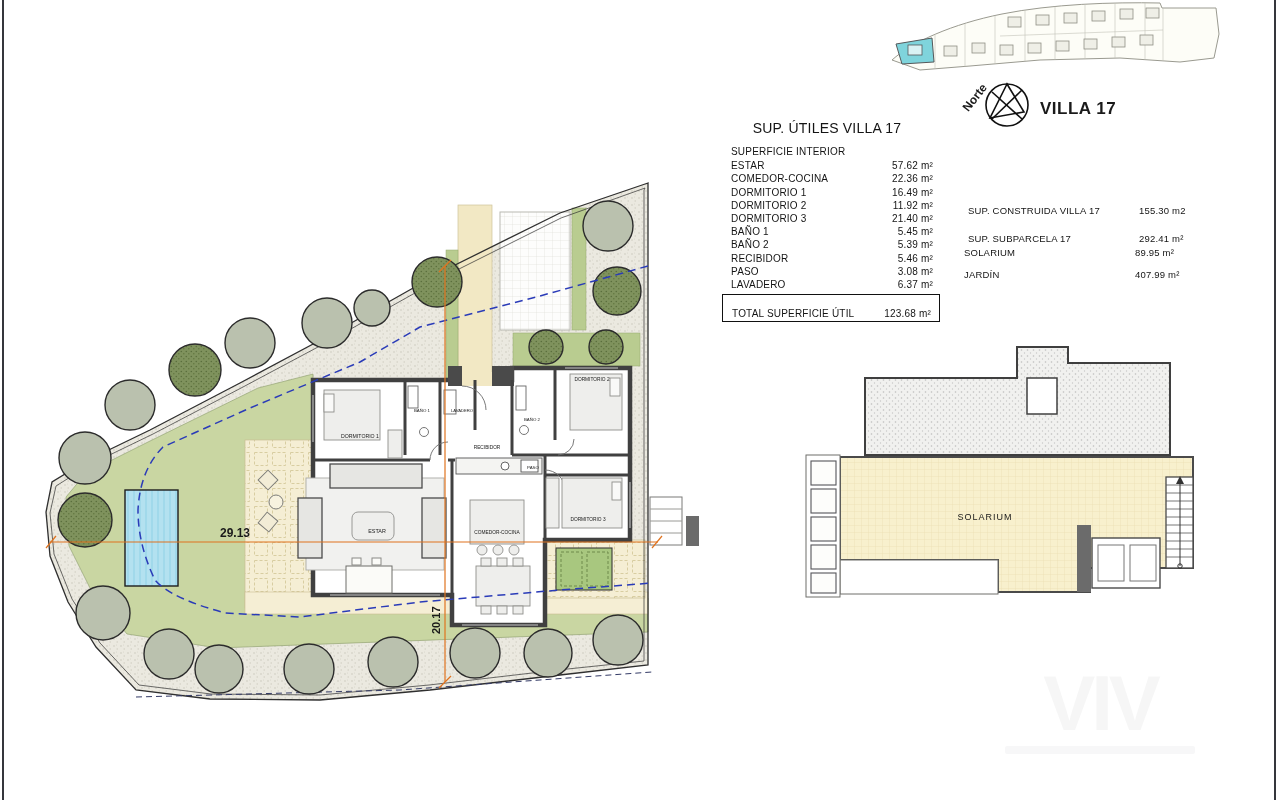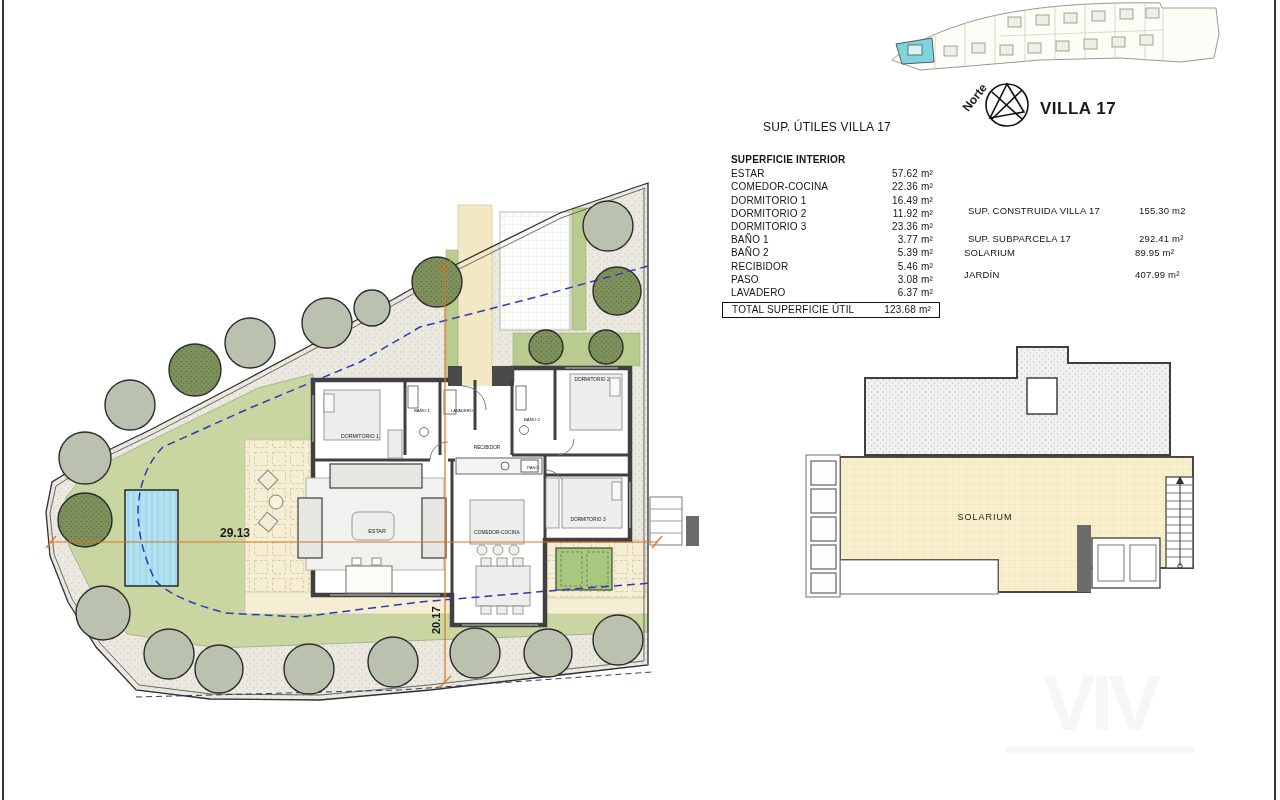--- a/index.html
+++ b/index.html
@@ -4,25 +4,25 @@
 <style>
   html,body{margin:0;padding:0;background:#fff;}
   .page{position:relative;width:1280px;height:800px;background:#ffffff;overflow:hidden;
         font-family:"Liberation Sans",sans-serif;color:#141414;}
   .edge{position:absolute;top:0;bottom:0;width:2px;background:#35363c;}
   .edge.left{left:2px}.edge.right{right:4px}
   svg{position:absolute;left:0;top:0;}
   svg text{font-family:"Liberation Sans",sans-serif;fill:#1a1a1a;}
   
   .areas{position:absolute;left:706px;top:120px;width:242px;font-size:10px;letter-spacing:.2px;}
-  .areas .ttl{text-align:center;margin-bottom:20px;font-size:12px;}
-  .areas .hdr{padding-left:25px;height:13.2px;font-weight:bold;}
+  .areas .ttl{text-align:center;margin-bottom:10px;font-size:14px;}
+  .areas .hdr{padding-left:25px;height:13.2px;}
   .trow{display:flex;justify-content:space-between;padding-left:25px;padding-right:15px;height:13.2px;line-height:13.2px;}
   .total-box{display:flex;justify-content:space-between;border:1.5px solid #111;
-             margin:3px 8px 0 16px;padding:1px 8px 1px 9px;line-height:12px;}
+             margin:3px 8px 0 16px;padding:13px 8px 1px 9px;line-height:12px;}
   
   .summary{position:absolute;left:960px;top:193px;width:245px;font-size:9.5px;letter-spacing:.2px;}
   .srow{position:absolute;display:flex;left:0;width:100%;margin-top:12px;}
   .srow .lbl{width:171px;padding-left:8px;}
   .srow.r0{top:0}.srow.r1{top:28px}.srow.r2{top:42px}.srow.r3{top:64px}
   .srow.r2 .lbl,.srow.r3 .lbl{padding-left:4px;}
   
   .wm{position:absolute;left:1005px;top:668px;width:190px;text-align:center;pointer-events:none;}
   .wm .big{font-size:78px;font-weight:bold;line-height:70px;color:rgba(70,70,82,.05);letter-spacing:-4px;}
   .wm .bar{margin-top:8px;height:8px;background:rgba(70,70,82,.045);border-radius:2px;}
@@ -343,25 +343,25 @@
     <div class="trow">
         <span>DORMITORIO 1</span>
         <span>16.49 m²</span>
       </div>
     <div class="trow">
         <span>DORMITORIO 2</span>
         <span>11.92 m²</span>
       </div>
     <div class="trow">
         <span>DORMITORIO 3</span>
-        <span>23.36 m²</span>
+        <span>21.40 m²</span>
       </div>
     <div class="trow">
         <span>BAÑO 1</span>
-        <span>3.77 m²</span>
+        <span>5.45 m²</span>
       </div>
     <div class="trow">
         <span>BAÑO 2</span>
         <span>5.39 m²</span>
       </div>
     <div class="trow">
         <span>RECIBIDOR</span>
         <span>5.46 m²</span>
       </div>
     <div class="trow">

